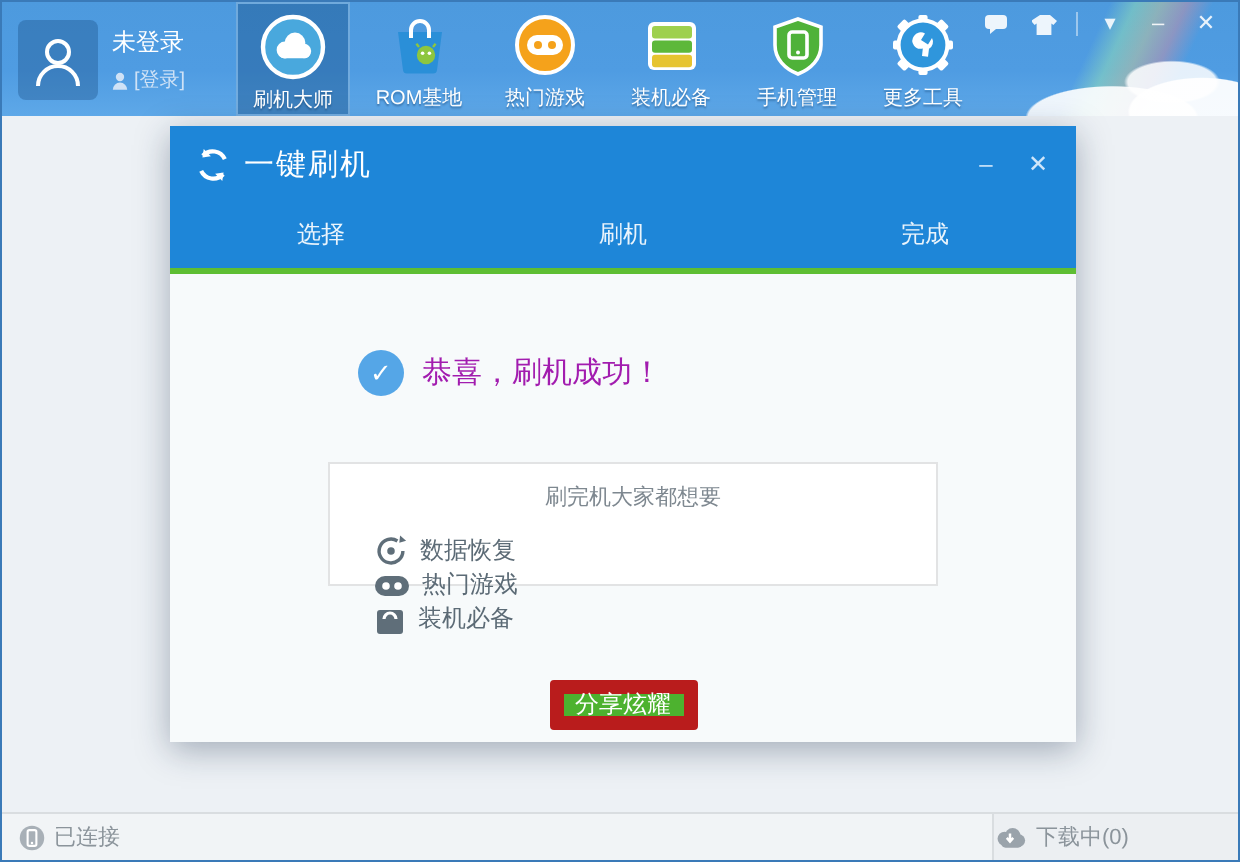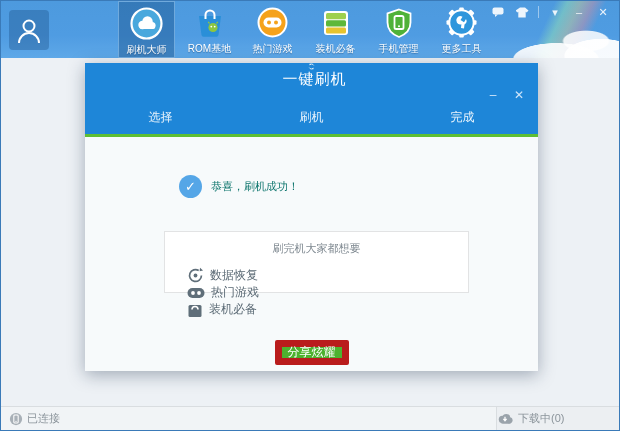--- a/index.html
+++ b/index.html
@@ -40,36 +40,36 @@
 
   .win-controls { position:absolute; top:4px; right:8px; display:flex; align-items:center; gap:8px; }
   .wc-btn { color:rgba(255,255,255,.88); width:16px; height:14px; display:flex; align-items:center; justify-content:center; font-size:11px; cursor:pointer; line-height:1; }
   .wc-sep { width:1px; height:12px; background:rgba(255,255,255,.45); }
 
   
   .dialog {
     position:absolute; left:84px; top:62px; width:453px; height:308px;
     background:#f7fafb; box-shadow:0 4px 16px rgba(20,40,70,.35);
   }
-  .dlg-header { height:38px; background:#1e86d8; display:flex; align-items:center; padding:0 12px;flex-direction:column; }
+  .dlg-header { height:38px; background:#1e86d8; display:flex; align-items:center; padding:0 12px; }
   .dlg-title { color:#fff; font-size:15px; margin-left:6px; letter-spacing:1px; }
   .dlg-controls { margin-left:auto; display:flex; gap:12px; }
   .dlg-btn { color:#cfe6fa; font-size:12px; width:14px; text-align:center; cursor:pointer; line-height:1; }
 
   .dlg-tabs { height:36px; background:#1e86d8; border-bottom:3px solid #5ebe33; display:flex; }
   .dlg-tab { flex:1; display:flex; align-items:center; justify-content:center; color:#eaf4fc; font-size:12px; cursor:pointer; }
 
   .dlg-content { position:relative; height:234px; }
 
   .success-row { position:absolute; top:38px; left:94px; display:flex; align-items:center; gap:9px; }
   .check-circle {
     width:23px; height:23px; border-radius:50%; background:#55a6e7;
     color:#fff; font-size:13px; font-weight:bold; display:flex; align-items:center; justify-content:center;
   }
-  .success-text { font-size:11px; color:#0f766e; }
+  .success-text { font-size:15px; color:#a21caf; }
 
   .promo-box {
     position:absolute; top:94px; left:79px; width:305px; height:62px;
     background:#fff; border:1px solid #e2e3e4;
   }
   .promo-title { text-align:center; font-size:11px; color:#7e8890; margin-top:9px; }
   .promo-items { display:flex; justify-content:space-between; padding:0 22px; margin-top:11px;flex-direction:column; }
   .promo-item { display:flex; align-items:center; gap:6px; cursor:pointer; }
   .promo-item span { font-size:12px; color:#5c6b76; }
 
@@ -97,20 +97,30 @@
 <div class="window">
 
   <div class="titlebar">
 
     <div class="account">
       <div class="avatar">
         <svg width="26" height="26" viewBox="0 0 26 26">
           <circle cx="13" cy="9" r="5.5" fill="none" stroke="#fff" stroke-width="2"></circle>
           <path d="M3 26 a10 10 0 0 1 20 0" fill="none" stroke="#fff" stroke-width="2"></path>
         </svg>
+      </div>
+      <div class="acct-text">
+        <div class="acct-name">未登录</div>
+        <div class="acct-login">
+          <svg width="8" height="9" viewBox="0 0 10 11">
+            <circle cx="5" cy="3" r="2.6" fill="#cfe2f6"></circle>
+            <path d="M0.5 11 a4.5 4.5 0 0 1 9 0 z" fill="#cfe2f6"></path>
+          </svg>
+          <span>[登录]</span>
+        </div>
       </div>
     </div>
 
     <div class="toolbar">
 
       <div class="tool-item selected">
         <div class="ticon">
           <svg width="33" height="33" viewBox="0 0 33 33">
             <circle cx="16.5" cy="16.5" r="15" fill="#49a8dd" stroke="#fff" stroke-width="2.2"></circle>
             <g fill="#fff">

